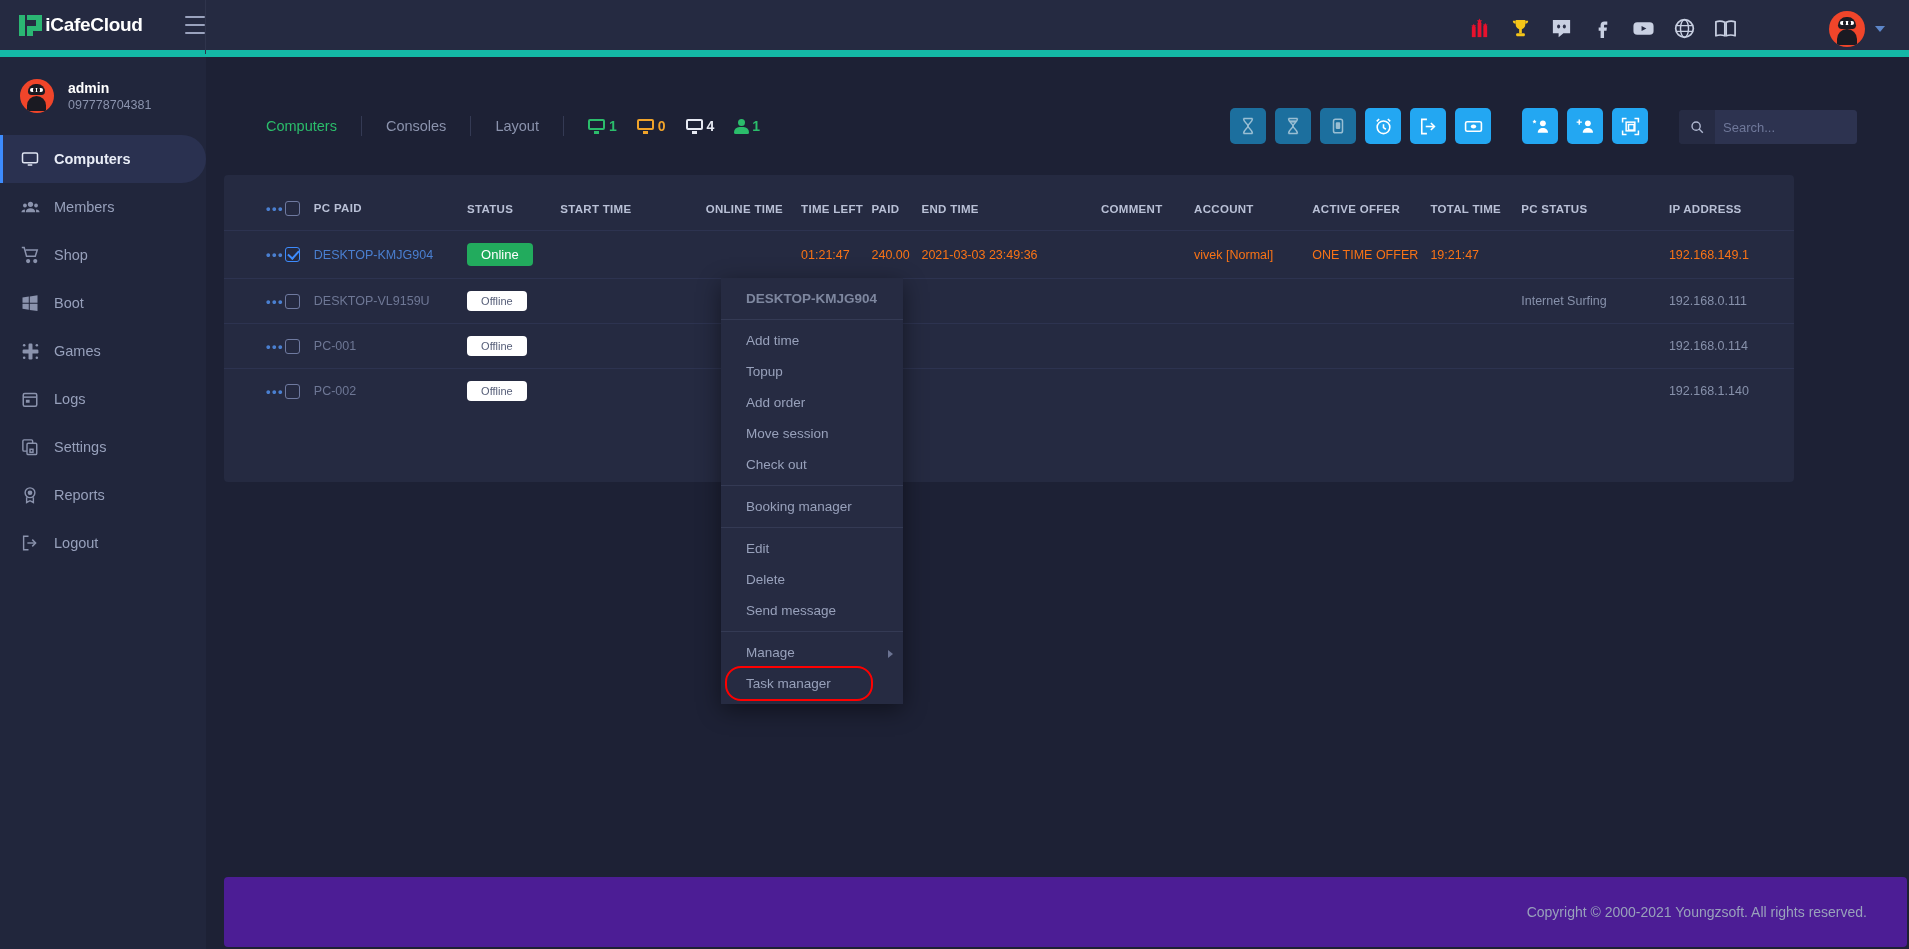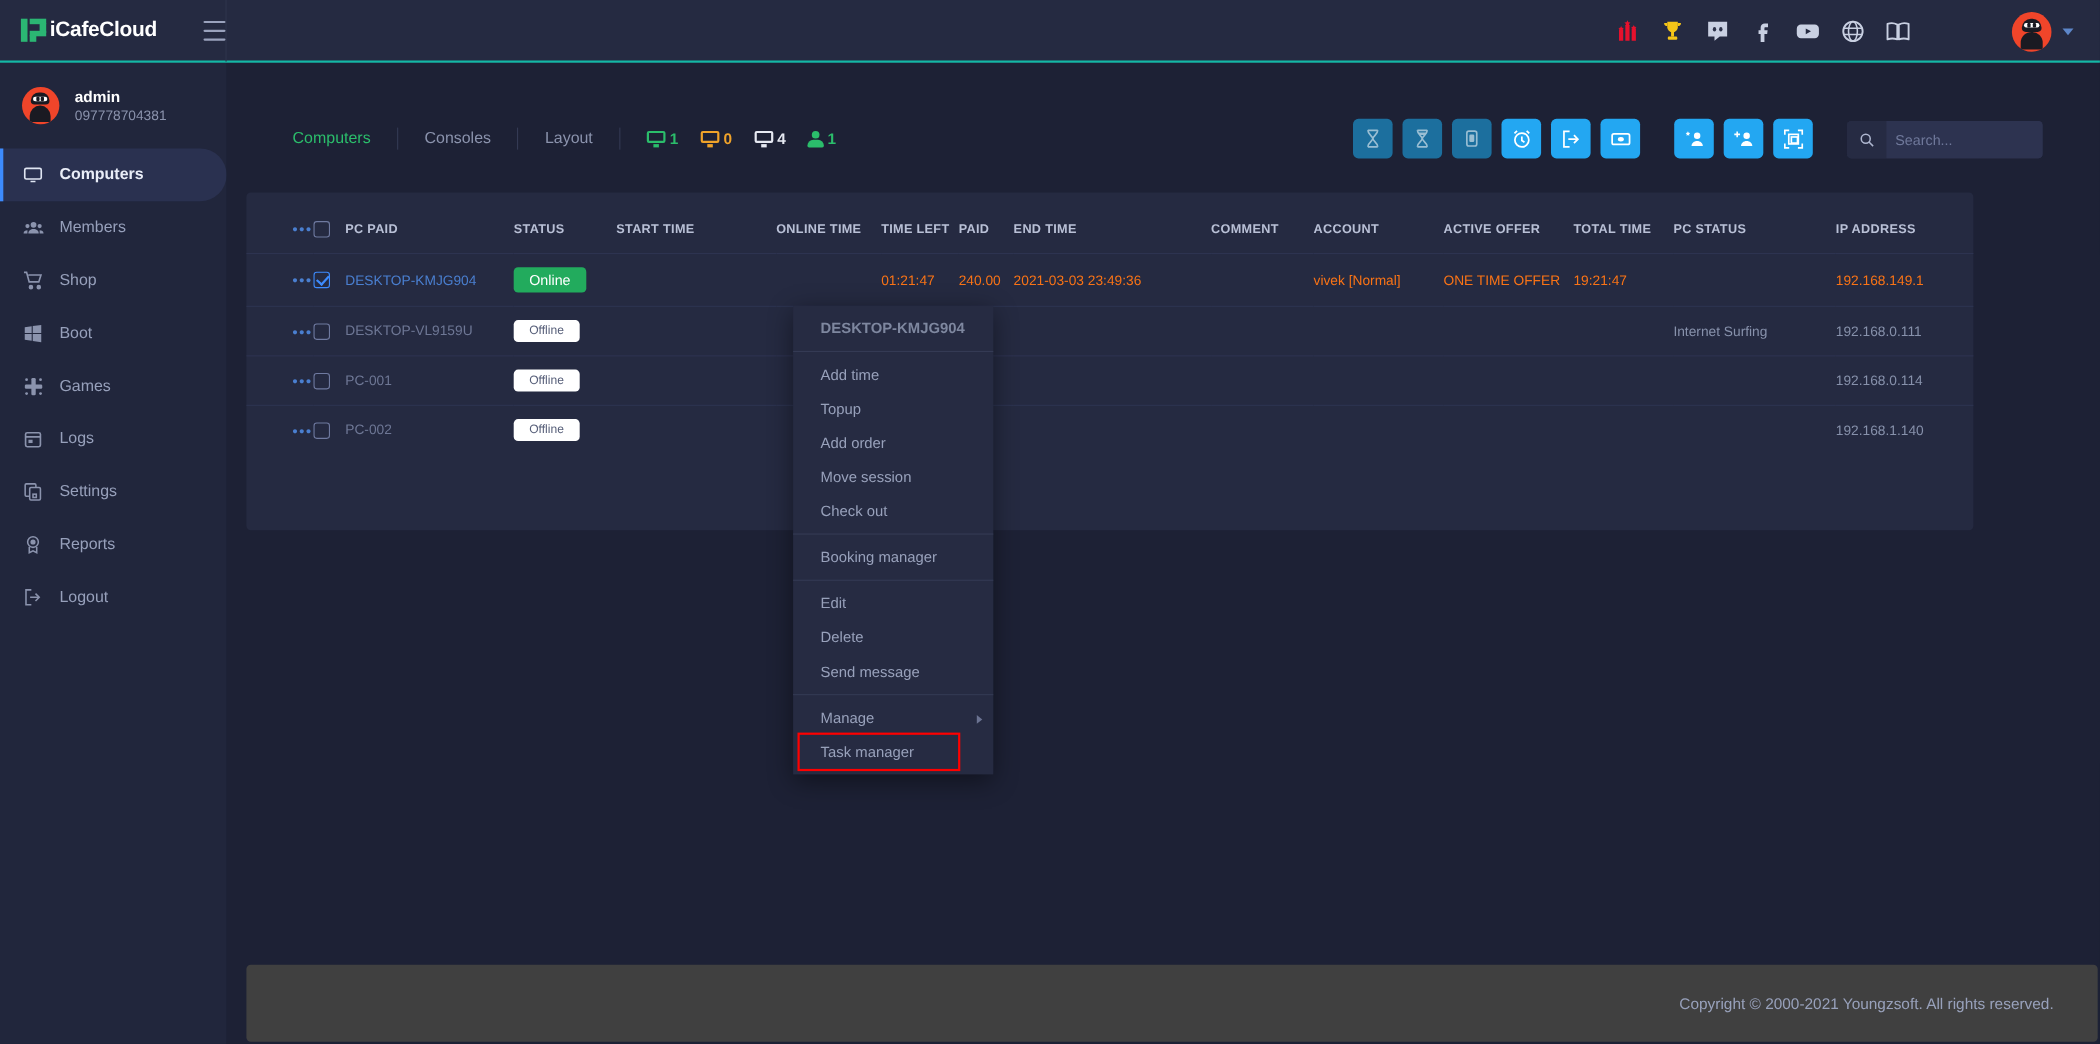--- a/index.html
+++ b/index.html
@@ -8,21 +8,21 @@
     background: #1d2135;
     font-family: "Liberation Sans", sans-serif;
     overflow: hidden;
   }
   body { position: relative; }
 
   
   #topbar {
     position: absolute; top: 0; left: 0; width: 1909px; height: 57px;
     background: #252a41;
-    border-bottom: 2px solid #14b8a6;
+    border-bottom: 7px solid #14b8a6;
     display: flex; align-items: center;
     z-index: 40;
   }
   #brandzone {
     width: 206px; height: 57px;
     display: flex; align-items: center; padding-left: 19px;
     border-right: 1px solid #2f344c;
   }
   .logo-mark {
     width: 23px; height: 21px; position: relative; margin-right: 5px;
@@ -218,32 +218,32 @@
   #ctxmenu .ctx-title {
     padding: 13px 0 13px 25px; color:#7e879f; font-weight: bold; font-size: 13.5px;
     border-bottom: 1px solid #343a54;
   }
   .ctx-group { border-bottom: 1px solid #343a54; padding: 5px 0;}
   .ctx-group:last-child{ border-bottom: 0;}
   .ctx-item {
     padding: 8px 0 8px 25px; color:#98a1bb; cursor:pointer; position:relative;
   }
   .ctx-item.hl {
-    outline: 2px solid #ff0000; margin: 0 32px 0 6px; padding-left: 19px;
+    outline: 2px solid #ff0000; margin: 0 32px 0 6px; padding-left: 19px; border-radius: 14px;
   }
   .ctx-arrow {
     position:absolute; right: 10px; top: 13px; width:0;height:0;
     border-top:4px solid transparent;border-bottom:4px solid transparent;
     border-left:5px solid #6b7392;
   }
 
   
   #footer {
     position:absolute; left: 18px; top: 820px; width: 1683px; height: 70px;
-    background: #404040; border-radius: 4px;
+    background: #4c1d95; border-radius: 4px;
     display:flex; align-items:center; justify-content:flex-end;
     padding-right: 40px; color:#98a1bb; font-size: 14px;
   }
 </style>
 </head>
 <body>
 
 <div id="topbar">
   <div id="brandzone">
     <div class="logo-mark">

